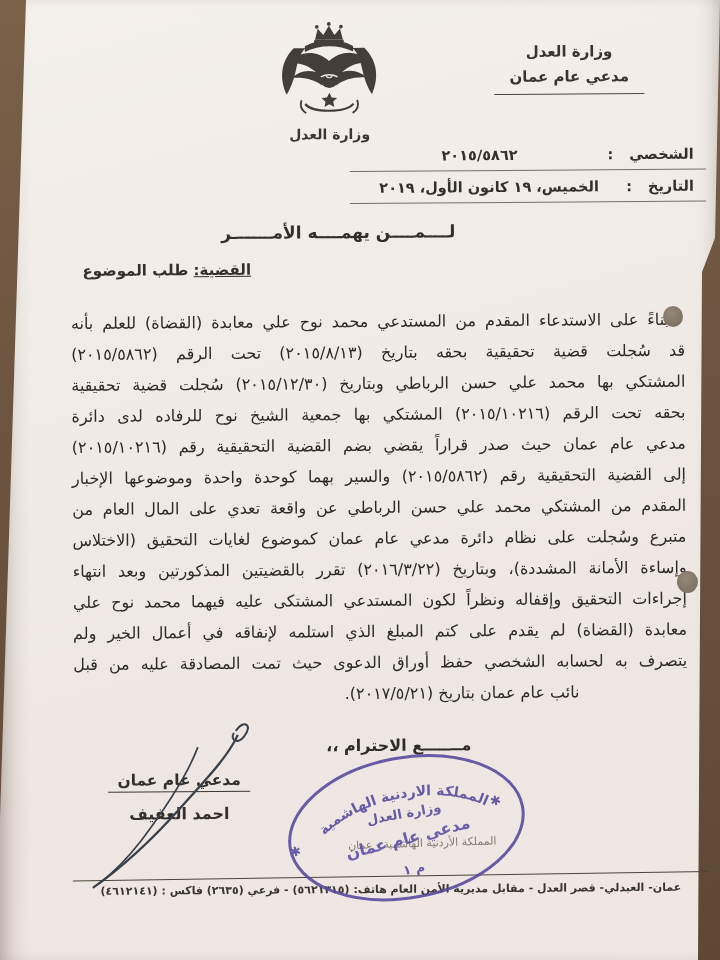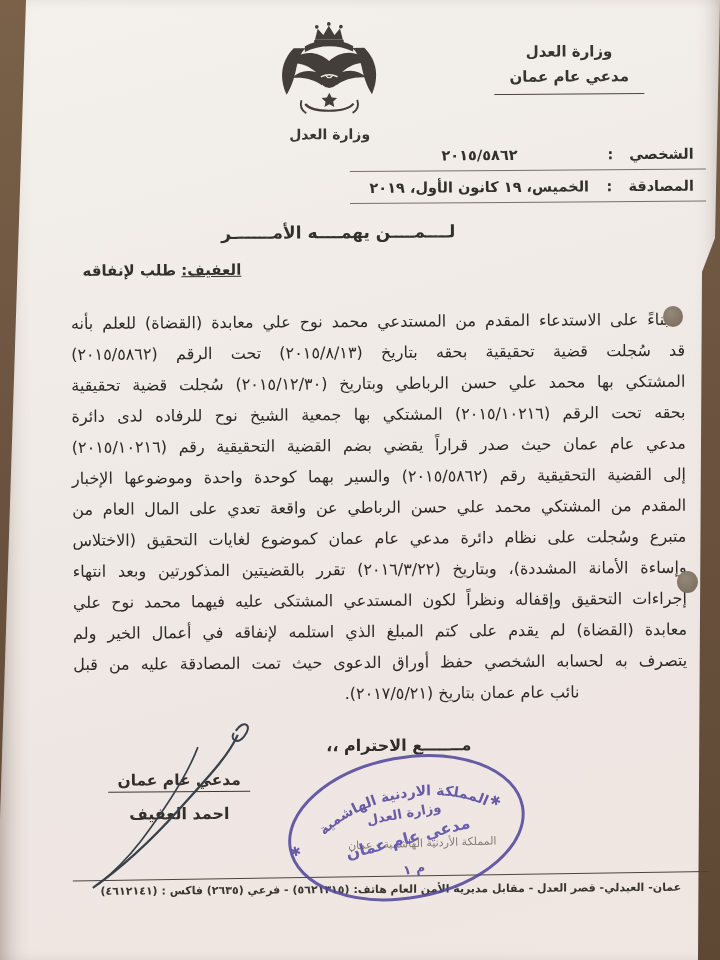--- a/index.html
+++ b/index.html
@@ -94,29 +94,29 @@
     </svg>
     <div class="emblem-caption">وزارة العدل</div>
 
     <div class="meta">
       <div class="mrow">
         <span class="mlabel">الشخصي</span>
         <span class="msep">:</span>
         <span class="mval">٢٠١٥/٥٨٦٢</span>
       </div>
       <div class="mrow">
-        <span class="mlabel">المصادقة</span>
+        <span class="mlabel">التاريخ</span>
         <span class="msep">:</span>
         <span class="mval">الخميس، ١٩ كانون الأول، ٢٠١٩</span>
       </div>
     </div>
 
     <div class="heading">لــــمــــن يهمــــه الأمـــــــر</div>
     <div class="subject">
-      <span class="slabel">العفيف:</span><span> طلب لإنفاقه</span>
+      <span class="slabel">القضية:</span><span> طلب الموضوع</span>
     </div>
 
     <div class="body-lines">
         <div class="bline">بناءً على الاستدعاء المقدم من المستدعي محمد نوح علي معابدة (القضاة) للعلم بأنه</div>
         <div class="bline">قد سُجلت قضية تحقيقية بحقه بتاريخ (٢٠١٥/٨/١٣) تحت الرقم (٢٠١٥/٥٨٦٢)</div>
         <div class="bline">المشتكي بها محمد علي حسن الرباطي وبتاريخ (٢٠١٥/١٢/٣٠) سُجلت قضية تحقيقية</div>
         <div class="bline">بحقه تحت الرقم (٢٠١٥/١٠٢١٦) المشتكي بها جمعية الشيخ نوح للرفاده لدى دائرة</div>
         <div class="bline">مدعي عام عمان حيث صدر قراراً يقضي بضم القضية التحقيقية رقم (٢٠١٥/١٠٢١٦)</div>
         <div class="bline">إلى القضية التحقيقية رقم (٢٠١٥/٥٨٦٢) والسير بهما كوحدة واحدة وموضوعها الإخبار</div>
         <div class="bline">المقدم من المشتكي محمد علي حسن الرباطي عن واقعة تعدي على المال العام من</div>

